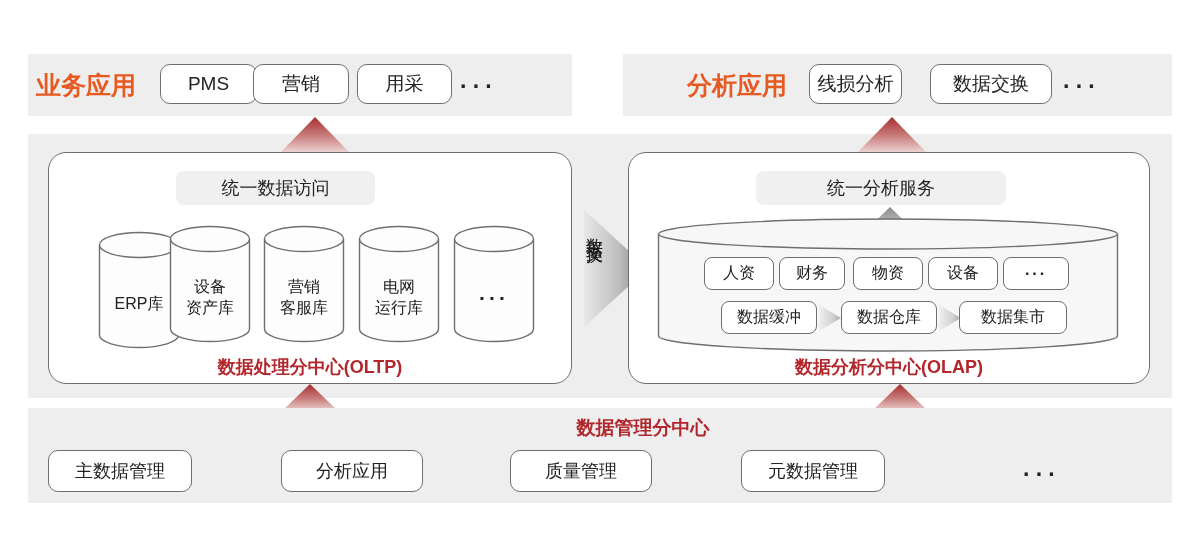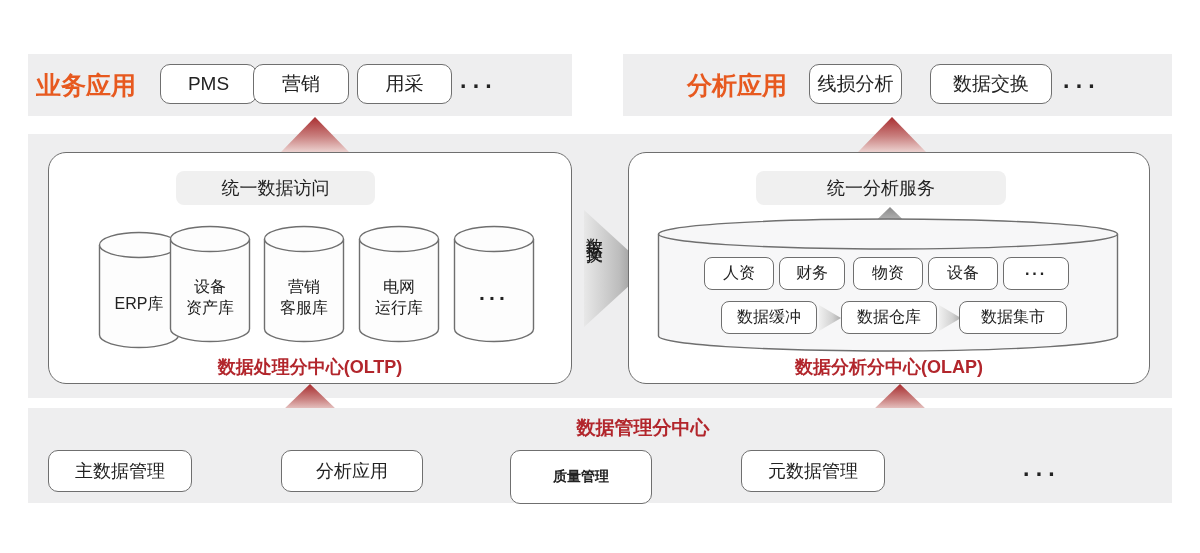--- a/index.html
+++ b/index.html
@@ -202,20 +202,20 @@
 </div>
 
 <div class="band" style="left:28px;top:408px;width:1144px;height:95px;">
   <div class="caption" style="top:9px;left:460px;right:auto;width:310px;font-size:19px;">数据管理分中心</div>
   <div class="chip" style="left:20px;top:42px;width:144px;height:42px;font-size:18px;">
     <span>主数据管理</span>
   </div>
   <div class="chip" style="left:253px;top:42px;width:142px;height:42px;font-size:18px;">
     <span>分析应用</span>
   </div>
-  <div class="chip" style="left:482px;top:42px;width:142px;height:54px;font-size:14px;font-weight:bold;">
+  <div class="chip" style="left:482px;top:42px;width:142px;height:42px;font-size:18px;">
     <span>质量管理</span>
   </div>
   <div class="chip" style="left:713px;top:42px;width:144px;height:42px;font-size:18px;">
     <span>元数据管理</span>
   </div>
   <div class="dots" style="left:995px;top:55px;">···</div>
 </div>
 
 </body></html>

